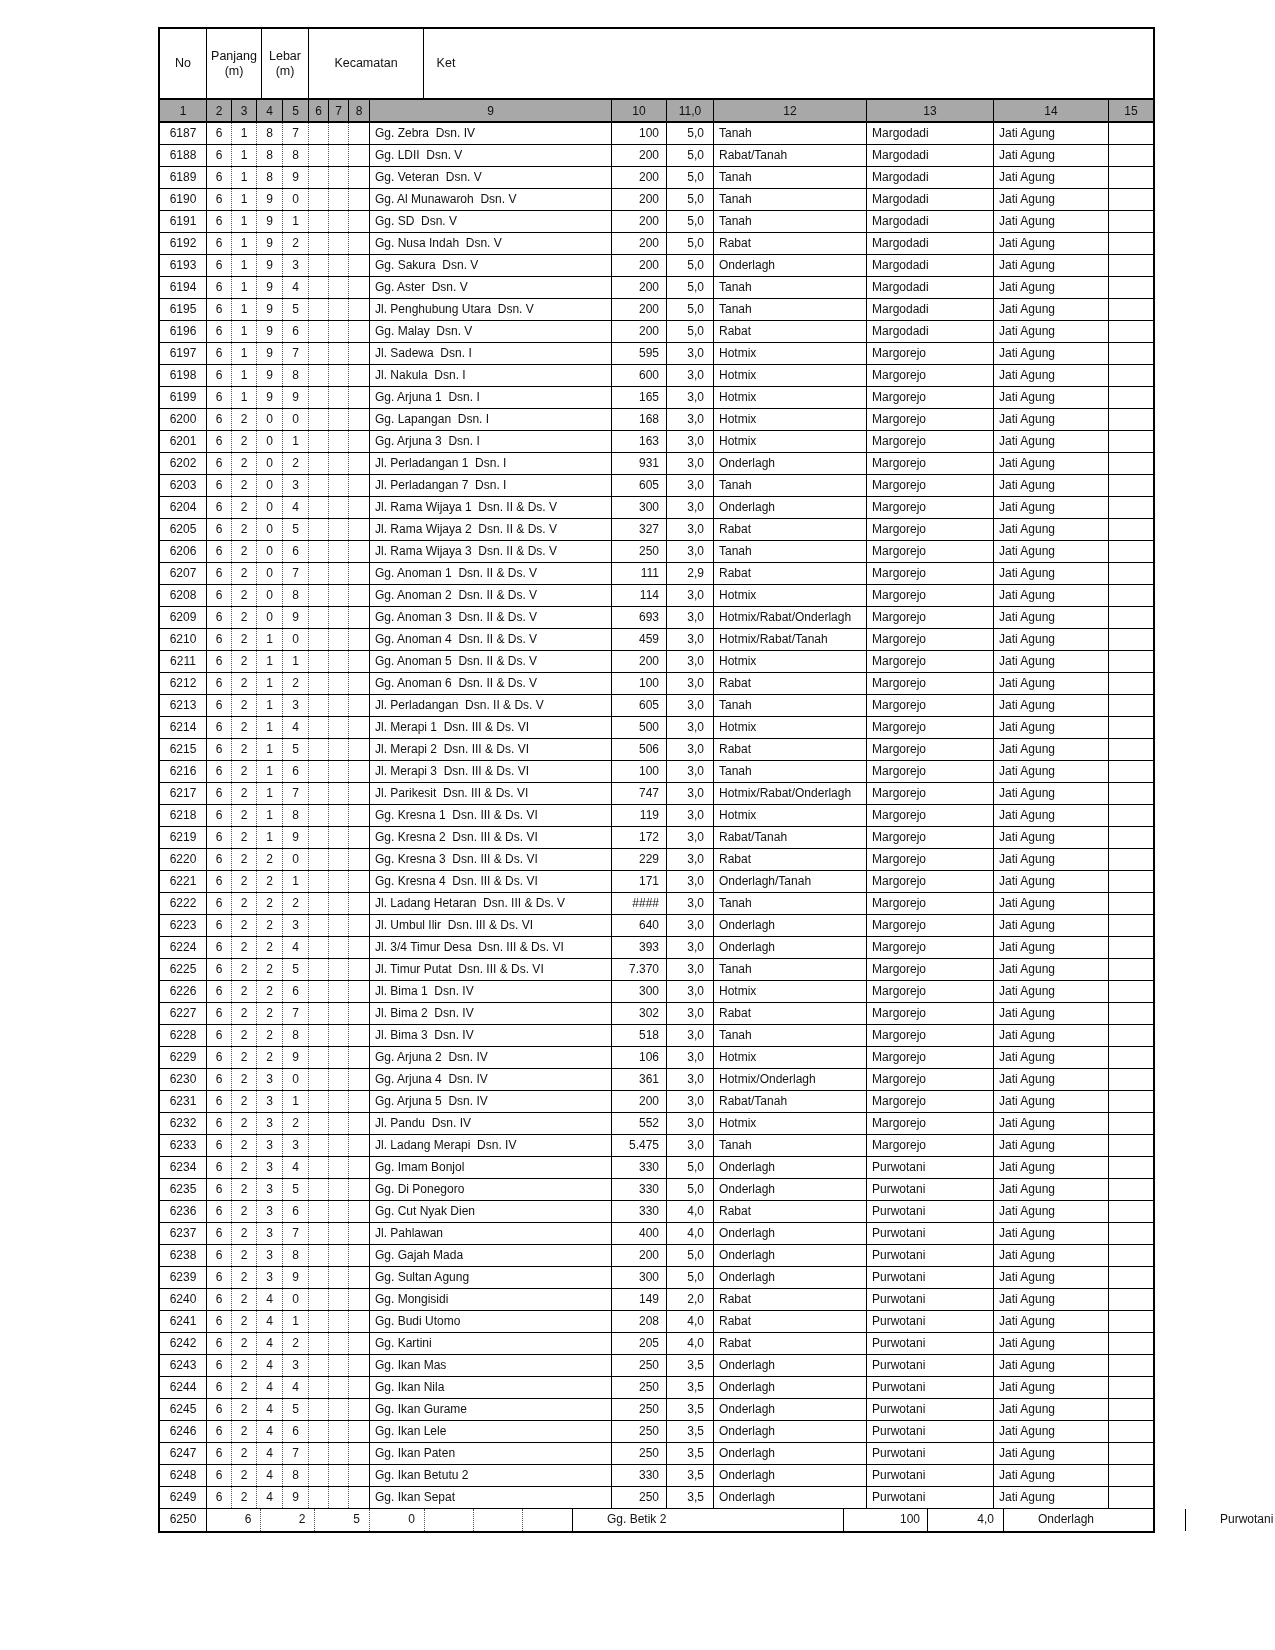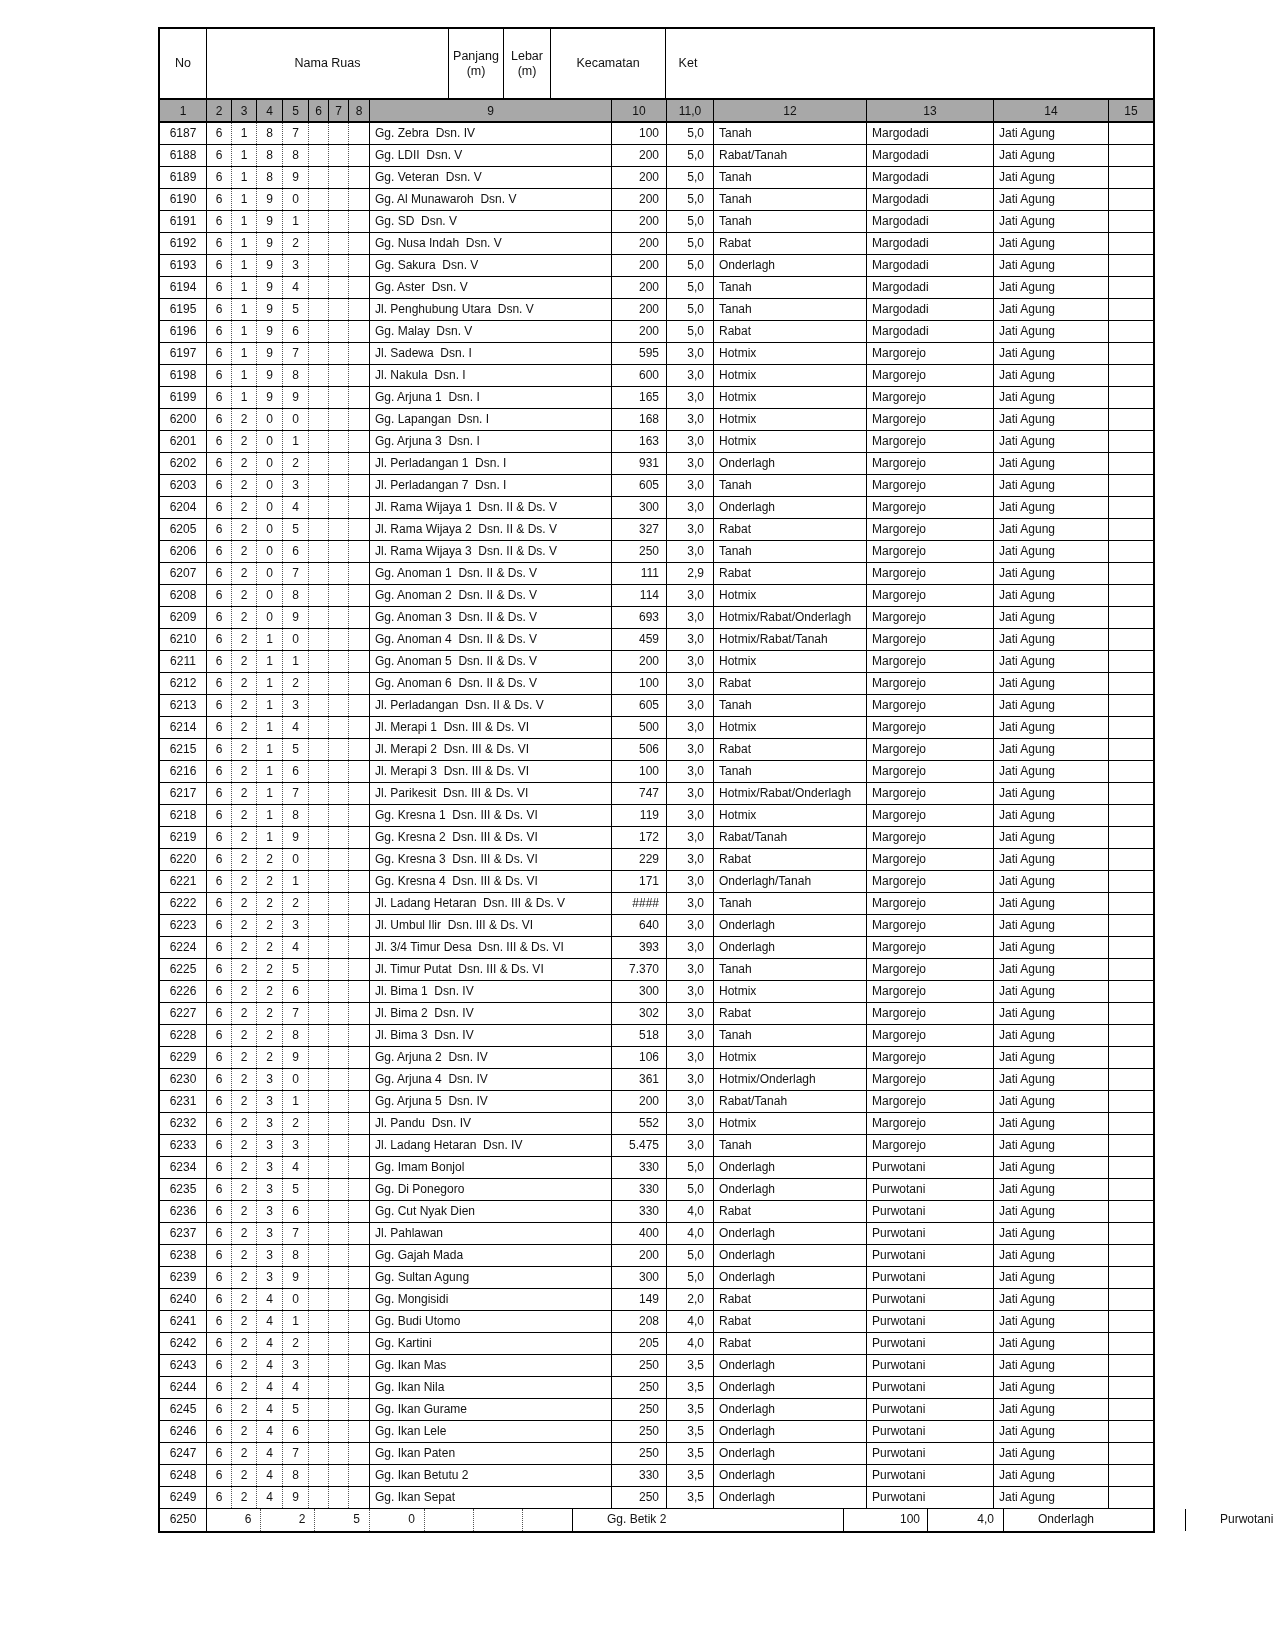--- a/index.html
+++ b/index.html
@@ -60,23 +60,20 @@
 </head>
 <body>
 
 <div class="page">
   <div class="tbl">
 
     <div class="row hdr-row">
       <div class="cell c-no">
           <span>No</span>
         </div>
-      <div class="cell c-nama">
-          <span>Nama Ruas</span>
-        </div>
       <div class="cell c-pjg">
         <span>Panjang</span>
         <span>(m)</span>
       </div>
       <div class="cell c-lbr">
         <span>Lebar</span>
         <span>(m)</span>
       </div>
       <div class="cell c-kec">
           <span>Kecamatan</span>
@@ -889,21 +886,21 @@
         </div>
         <div class="row body-row">
           <div class="cell c-no">6233</div>
           <div class="cell c-d1">6</div>
           <div class="cell c-d2">2</div>
           <div class="cell c-d3">3</div>
           <div class="cell c-d4">3</div>
           <div class="cell c-d5"></div>
           <div class="cell c-d6"></div>
           <div class="cell c-d7"></div>
-          <div class="cell c-nama">Jl. Ladang Hetaran  Dsn. IV</div>
+          <div class="cell c-nama">Jl. Ladang Merapi  Dsn. IV</div>
           <div class="cell c-pjg">5.475</div>
           <div class="cell c-lbr">3,0</div>
           <div class="cell c-kon">Tanah</div>
           <div class="cell c-desa">Margorejo</div>
           <div class="cell c-kec">Jati Agung</div>
           <div class="cell c-ket"></div>
         </div>
         <div class="row body-row">
           <div class="cell c-no">6234</div>
           <div class="cell c-d1">6</div>

